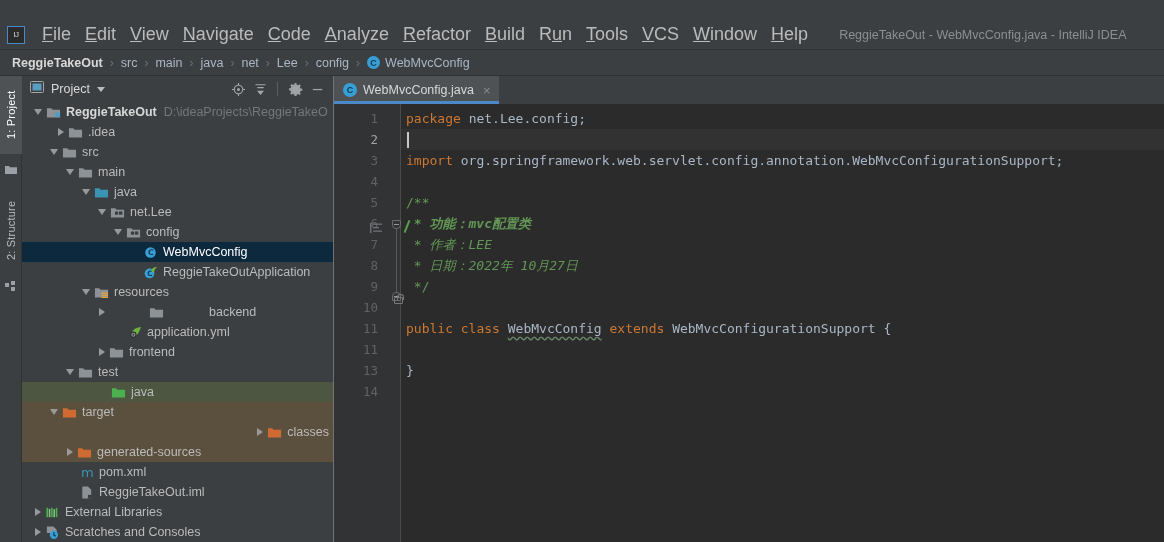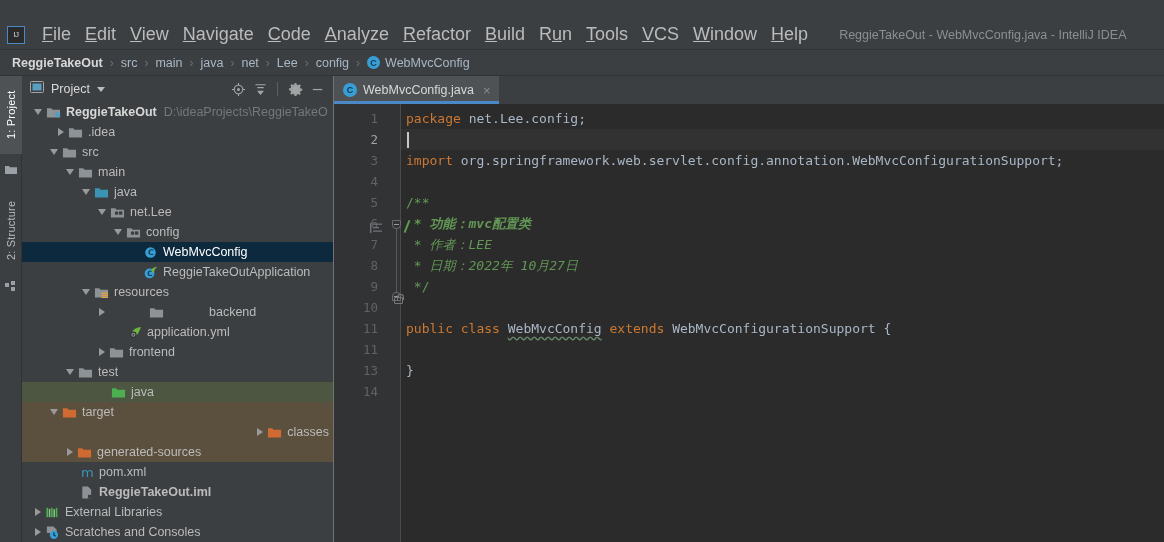--- a/index.html
+++ b/index.html
@@ -500,21 +500,21 @@
         </div>
         <div class="tree-row" style="padding-left: 42px;">
           <span class="tw blank"></span>
           <span class="ticon">
             <svg width="15" height="15" viewBox="0 0 16 16">
               <text x="2" y="13" fill="#3a93b3" font-size="14" font-family="DejaVu Sans, sans-serif">m</text>
             </svg>
           </span>
           <span class="tlabel">pom.xml</span>
         </div>
-        <div class="tree-row" style="padding-left: 42px; font-weight: bold;">
+        <div class="tree-row" style="padding-left: 42px;">
           <span class="tw blank"></span>
           <span class="ticon">
             <svg width="15" height="15" viewBox="0 0 16 16">
               <path d="M3.5 1.5h6L13 5v9.5H3.5z" fill="#8d9296"></path>
               <rect x="9.5" y="10.5" width="4" height="4" fill="#3c3f41"></rect>
             </svg>
           </span>
           <span class="tlabel">ReggieTakeOut.iml</span>
         </div>
         <div class="tree-row" style="padding-left: 10px;">

